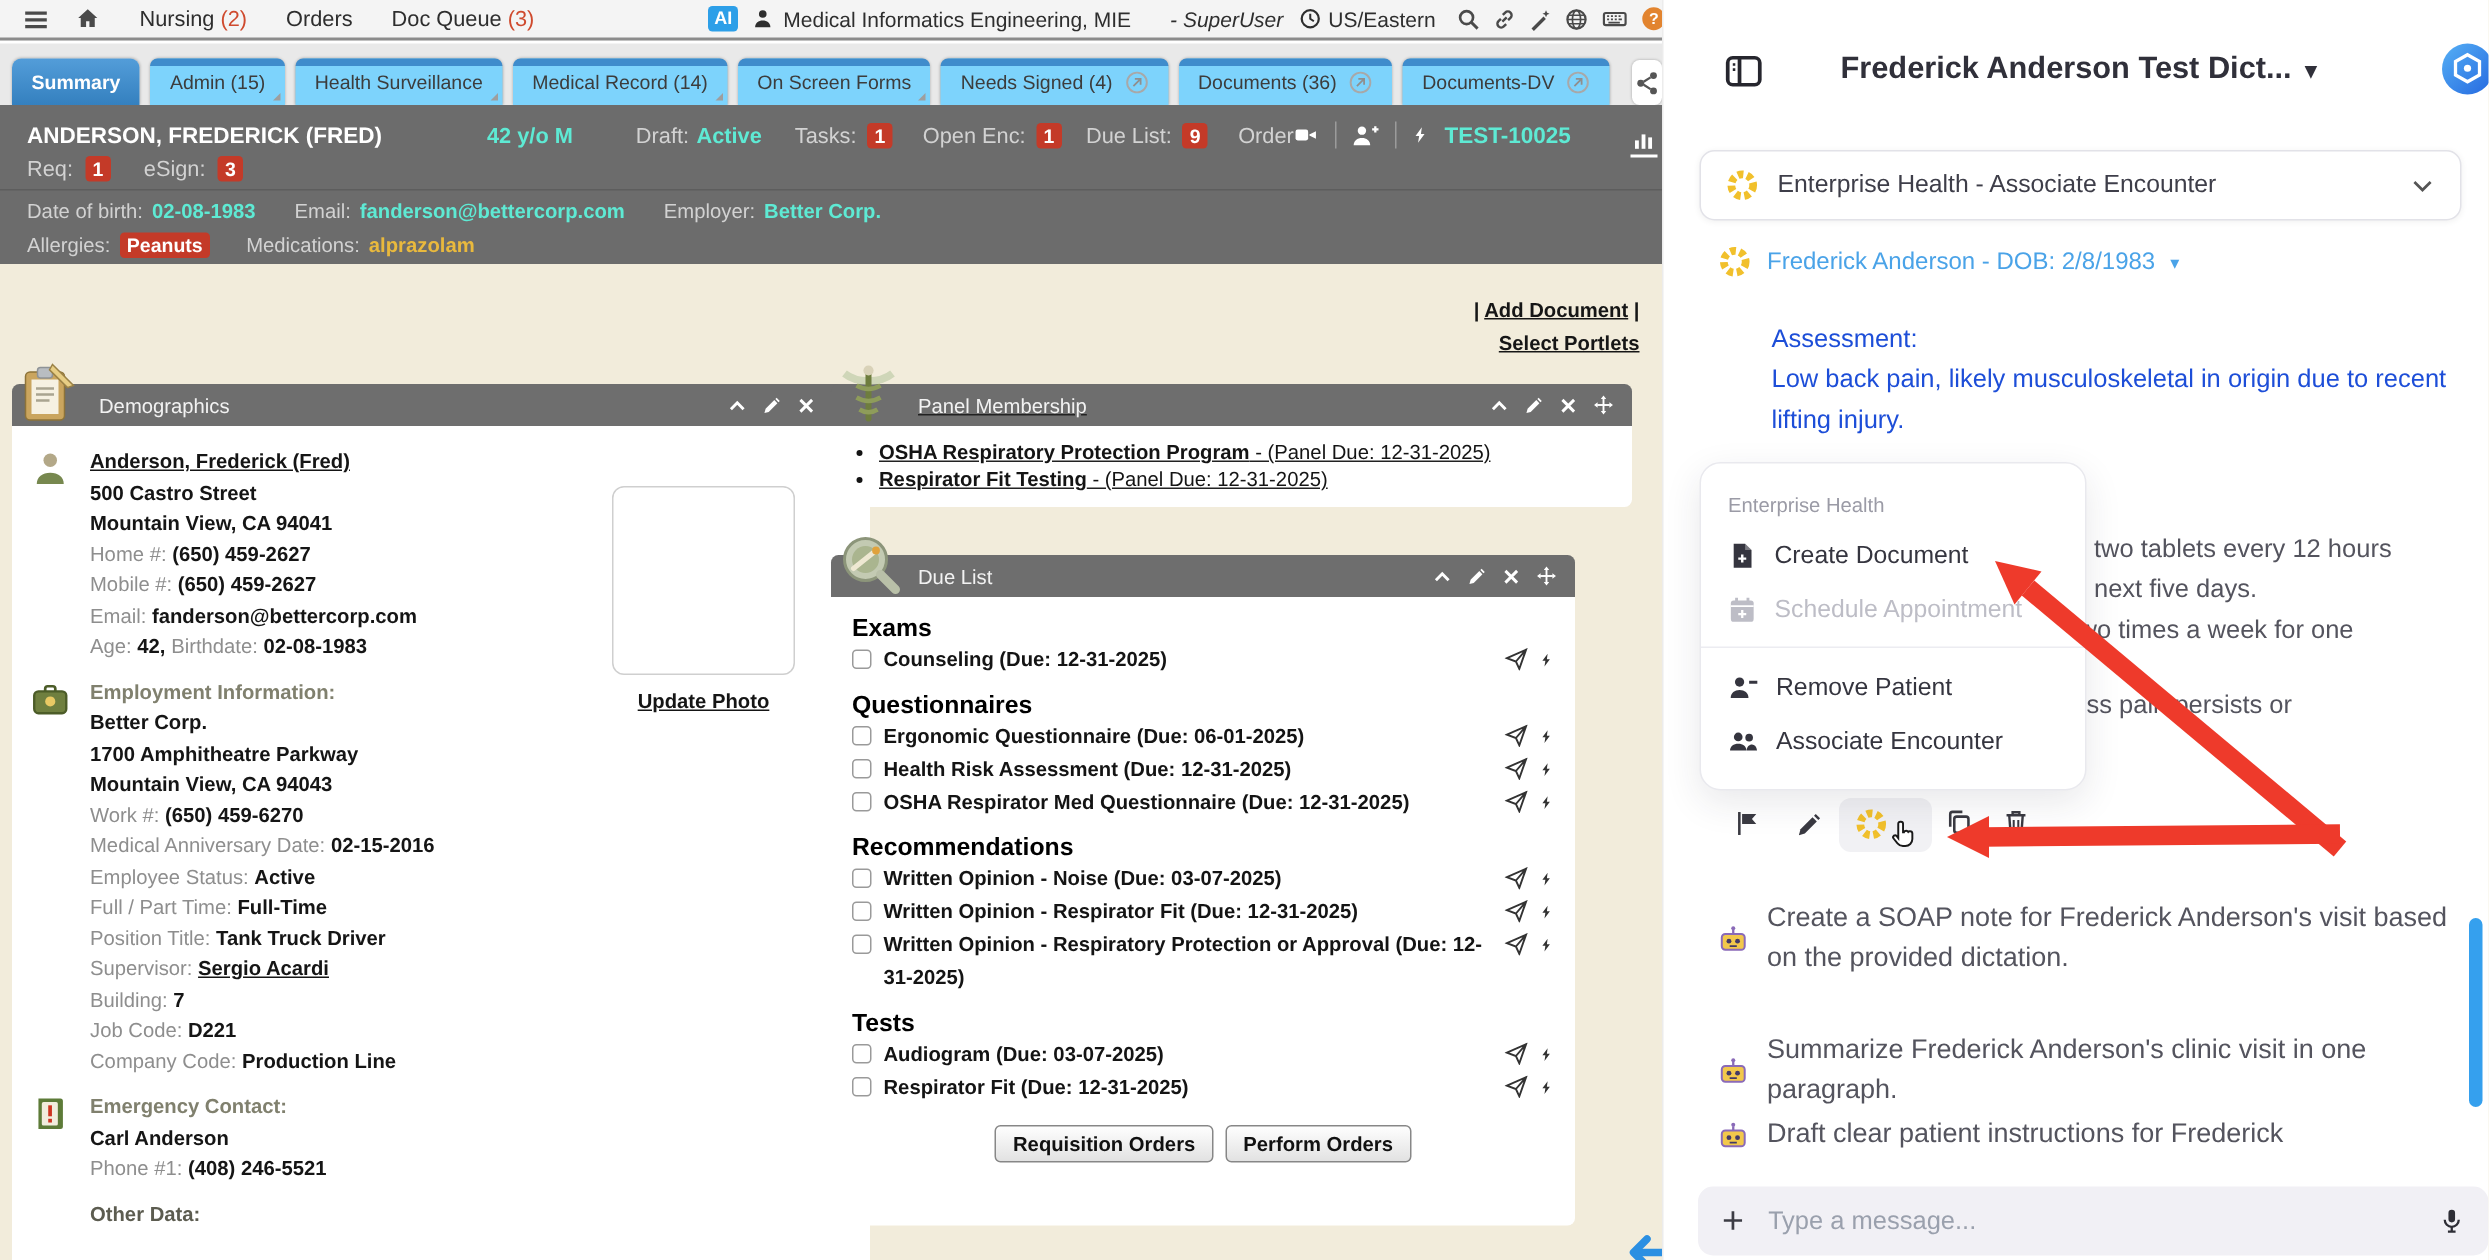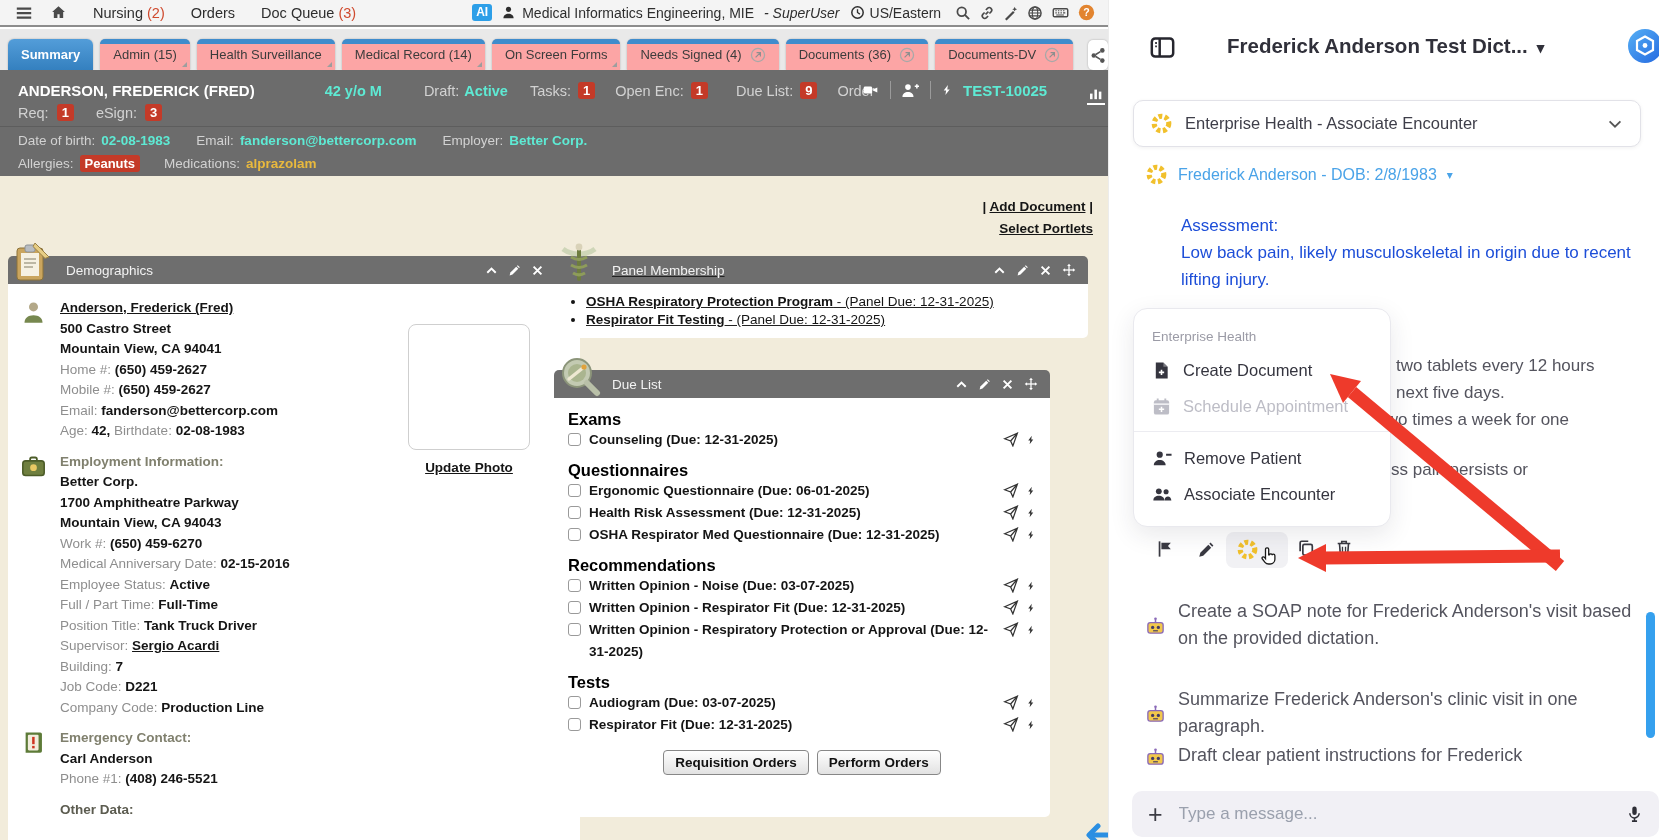--- a/index.html
+++ b/index.html
@@ -11,28 +11,28 @@
   
   #topbar { position:absolute; left:0; top:0; width:1108px; height:27px; background:#f4f4f4;
             border-bottom:2px solid #8c8c8c; display:flex; align-items:center; color:#3a3a3a; font-size:14px; }
   #hamburger { margin-left:14px; color:#4a4a4a; }
   #home-ic { margin-left:16px; color:#4a4a4a; }
   .tmenu { margin-left:26px; font-size:14.5px; color:#2e2e2e; cursor:default; white-space:nowrap; }
   .tmenu .cnt { color:#cf4a2e; }
   #ai-badge { margin-left:116px; background:#2d9fe8; color:#fff; font-weight:bold; font-size:12px;
               padding:1px 4px 2px; border-radius:3px; }
   #org-wrap { margin-left:9px; display:flex; align-items:center; gap:6px; white-space:nowrap; color:#2e2e2e; }
-  #role { font-style:italic; margin-left:4px; }
+  #role { font-style:italic; margin-left:20px; }
   #tz-wrap { margin-left:10px; display:flex; align-items:center; gap:5px; color:#2e2e2e; }
   #top-icons { display:flex; gap:8px; margin-left:14px; align-items:center; color:#4a4a4a; }
 
   
   #tabstrip { position:absolute; left:0; top:29px; width:1108px; height:41px; background:#e9e9e9;
               display:flex; align-items:flex-end; padding-left:8px; gap:7px; }
-  .tab { position:relative; height:31px; background:#fca5a5; border-radius:6px 6px 0 0; display:flex; align-items:center;
+  .tab { position:relative; height:31px; background:#7dd3fc; border-radius:6px 6px 0 0; display:flex; align-items:center;
          padding:0 13px; font-size:13px; color:#3c3c3c; box-shadow:0 0 2px rgba(0,0,0,.28); cursor:pointer; white-space:nowrap; }
   .tab::before { content:""; position:absolute; top:0; left:0; right:0; height:5px; background:#3f8ccc; border-radius:6px 6px 0 0; }
   .tab.active { background:linear-gradient(#539dd9,#3480bf); color:#fff; font-weight:bold; }
   .tab.active::before { background:transparent; }
   .tab.fold::after { content:""; position:absolute; right:3px; bottom:3px; border-left:5px solid transparent; border-bottom:5px solid #9e9e9e; }
   .tab .ext { margin-left:8px; }
   .share-btn { margin-left:8px; height:30px; width:34px; background:#fff; border-radius:5px; display:flex;
                align-items:center; justify-content:center; box-shadow:0 0 2px rgba(0,0,0,.3); color:#555; cursor:pointer; }
 
   
@@ -301,21 +301,21 @@
 <div id="pheader">
   <div class="ph-row1">
     <span id="p-name">ANDERSON, FREDERICK (FRED)</span>
     <span class="ph-val" style="margin-left:70px;">42 y/o M</span>
     <span class="ph-label" style="margin-left:42px;">Draft:</span>
     <span class="ph-val" style="margin-left:5px;">Active</span>
     <span class="ph-label" style="margin-left:22px;">Tasks:</span>
     <span class="badge" style="margin-left:7px;">1</span>
     <span class="ph-label" style="margin-left:20px;">Open Enc:</span>
     <span class="badge" style="margin-left:7px;">1</span>
-    <span class="ph-label" style="margin-left:28px;">Due List:</span>
+    <span class="ph-label" style="margin-left:16px;">Due List:</span>
     <span class="badge" style="margin-left:7px;">9</span>
     <span class="ph-label" style="margin-left:20px;">Order</span>
   </div>
   <div class="ph-icons">
     <span class="ic">
         <svg viewBox="0 0 20 20" width="19" height="16" fill="currentColor">
           <rect x="1.5" y="5.5" width="10.5" height="9" rx="1.8"></rect>
           <path d="M13 9.5 18.5 6.8v6.4L13 10.5z"></path>
         </svg>
       </span>

